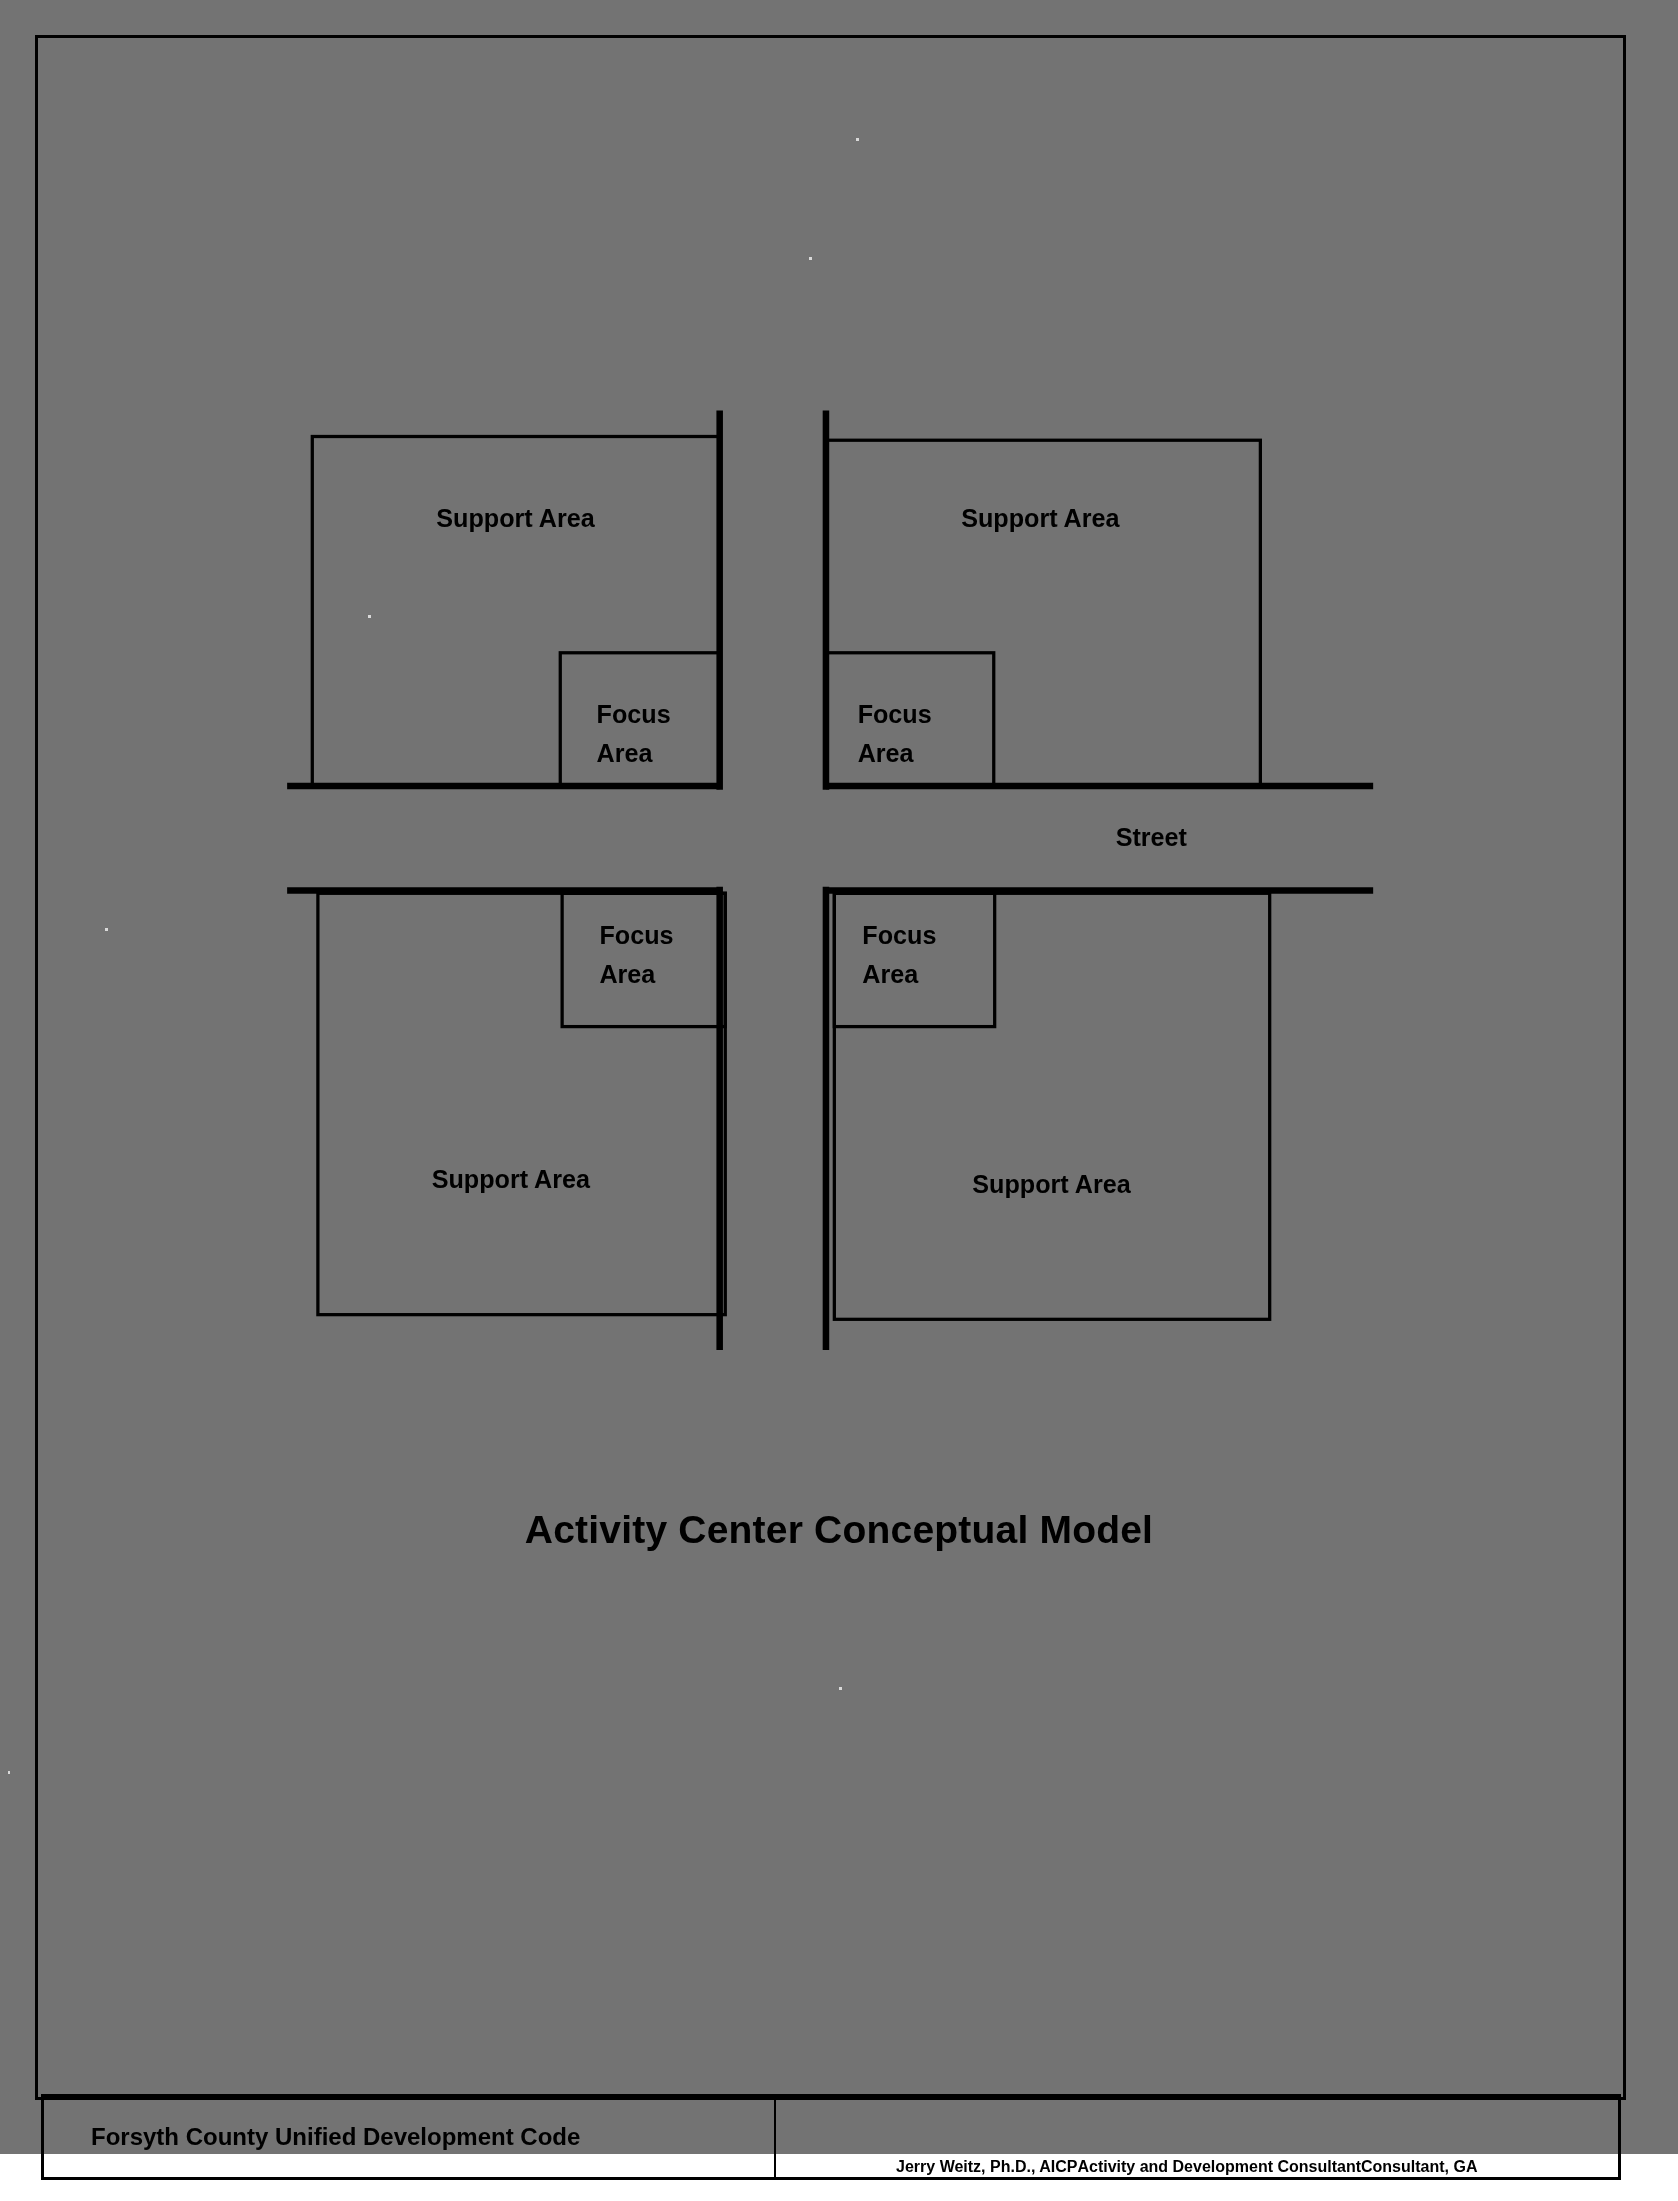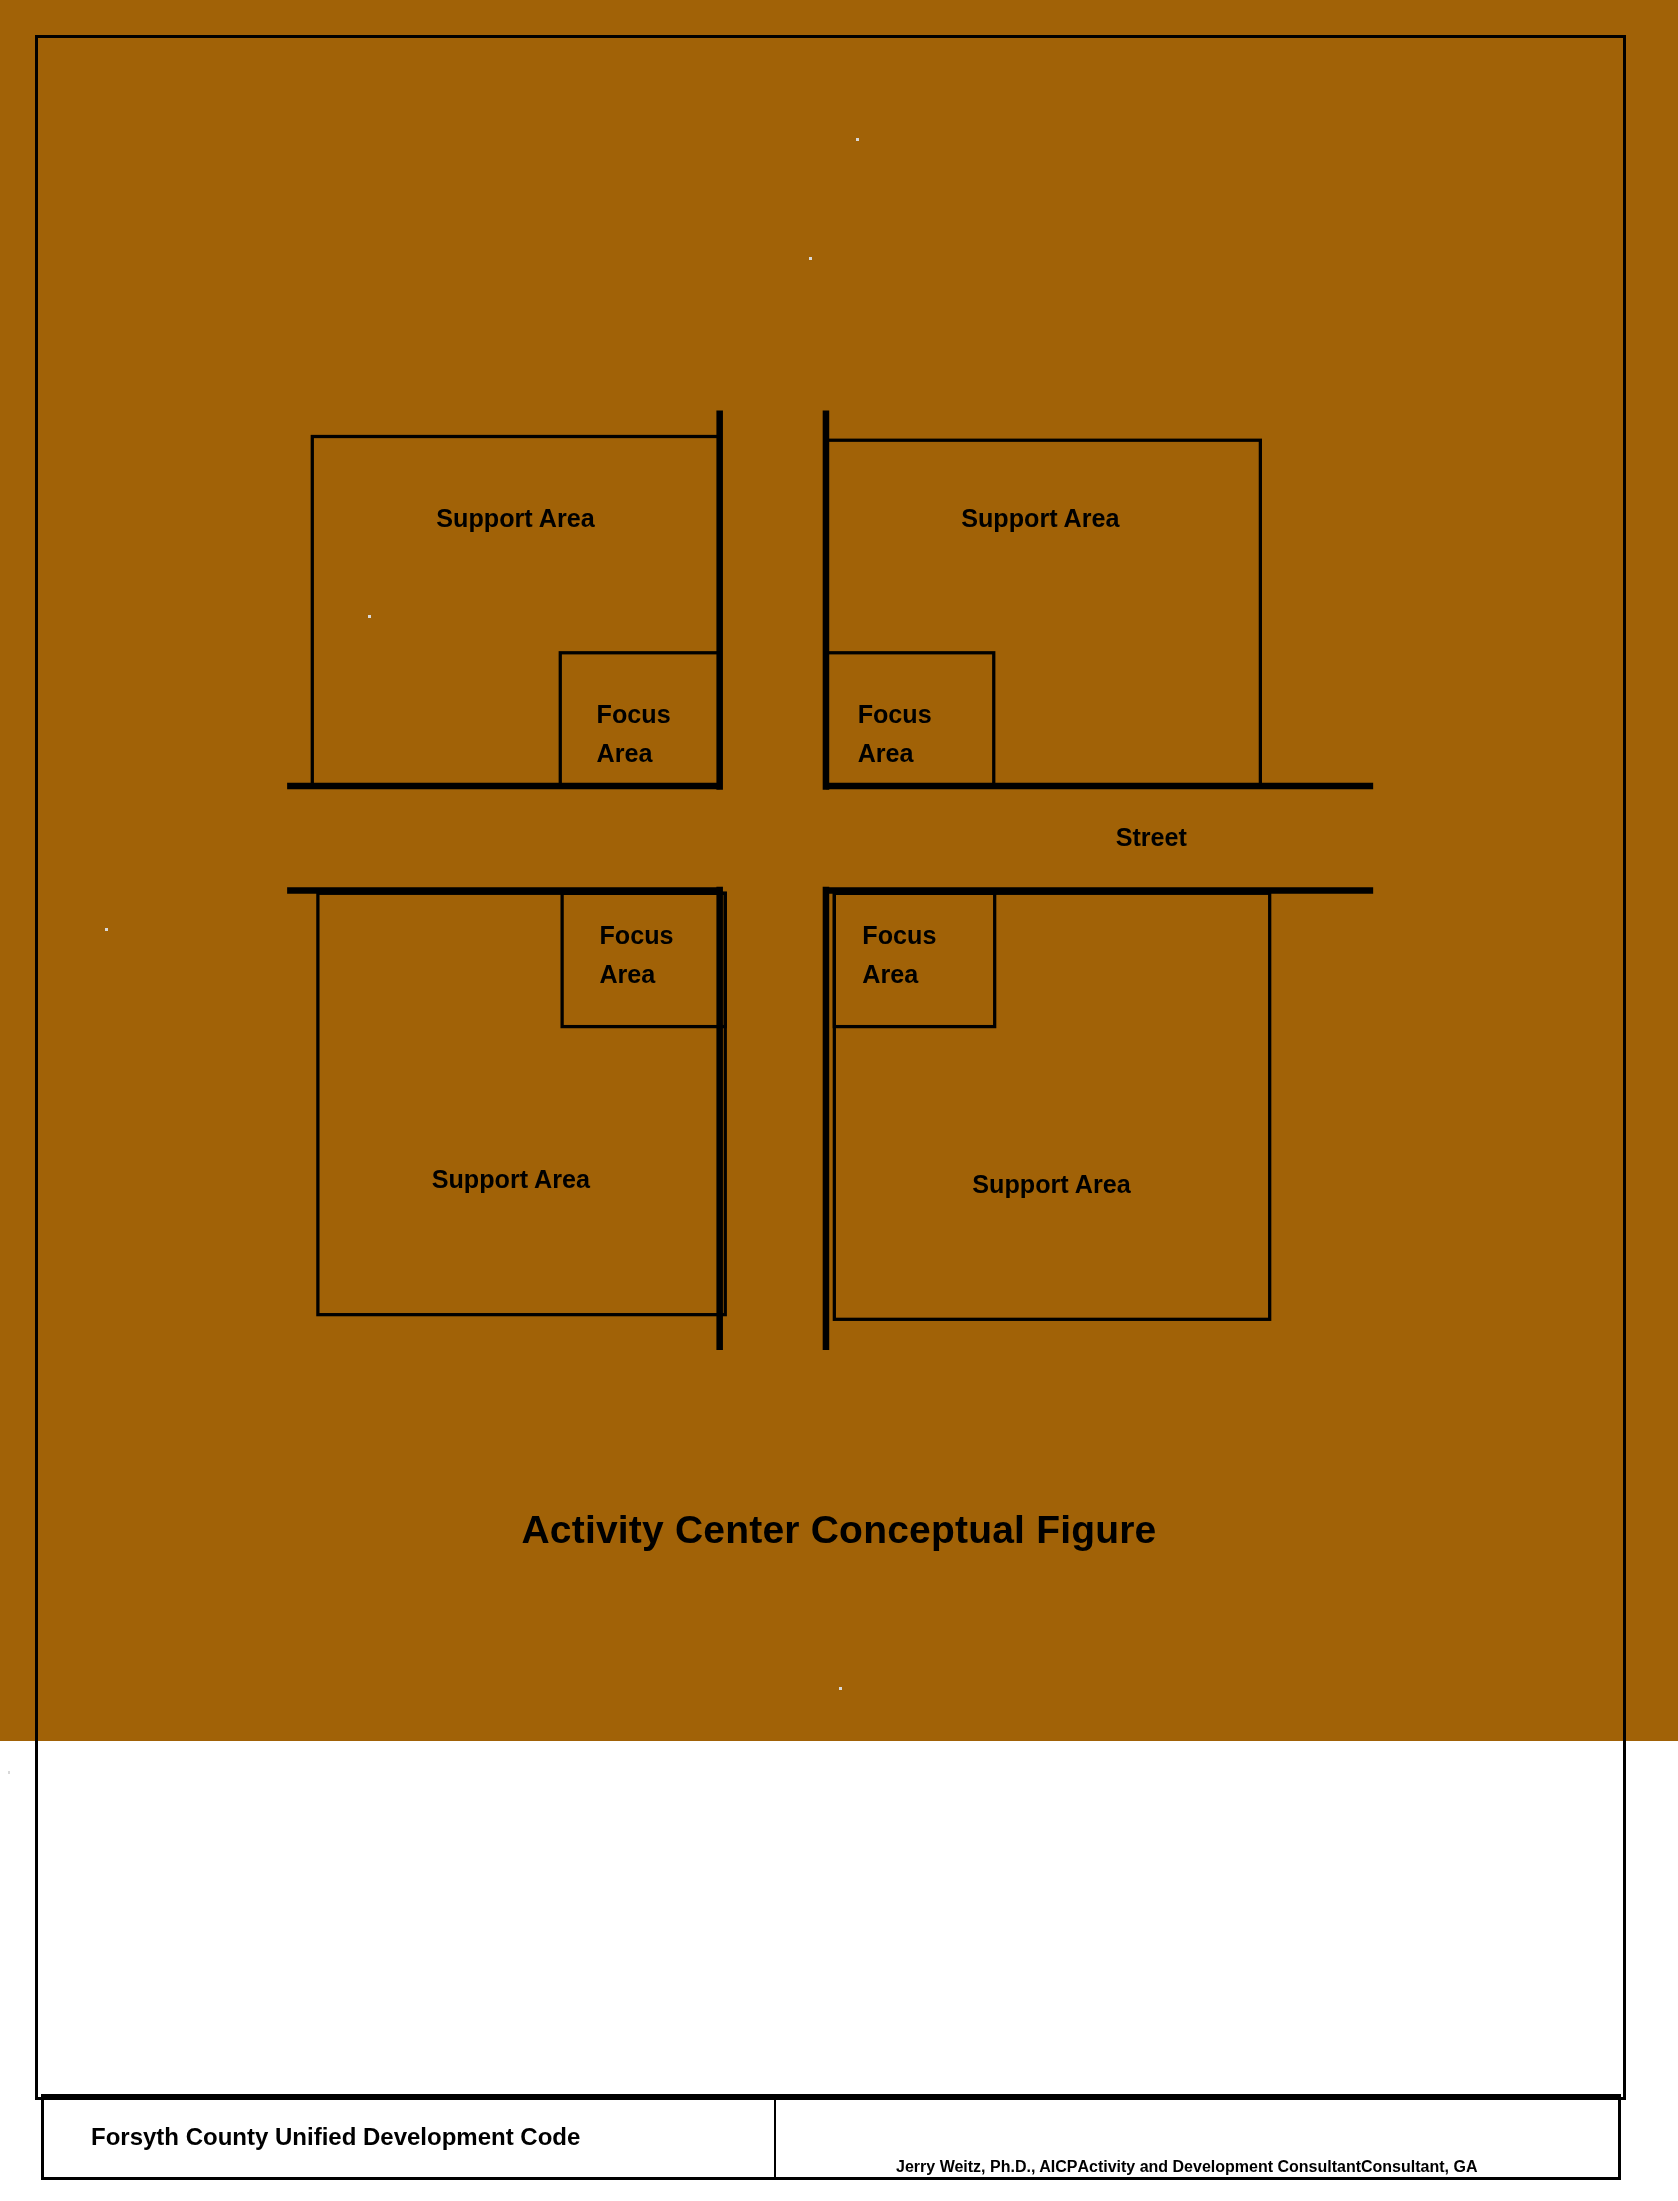--- a/index.html
+++ b/index.html
@@ -12,22 +12,22 @@
     height: 2202px;
     font-family: "Liberation Sans", sans-serif;
     color: #000000;
     position: relative;
     overflow: hidden;
   }
   #page {
     position: absolute;
     left: 0; top: 0;
     width: 1678px;
-    height: 1741px;
-    background: #a16207;
+    height: 2154px;
+    background: #737373;
   }
   
   #sheet-border {
     position: absolute;
     left: 35px;
     top: 35px;
     width: 1591px;
     height: 2065px;
     border: 3.7px solid #000;
     box-sizing: border-box;
@@ -186,21 +186,21 @@
       <text class="dg-label" x="1128" y="1272">Support Area</text>
       <text class="dg-label dg-label-left" x="925" y="1005">
         <tspan x="925" dy="0">Focus</tspan>
         <tspan x="925" dy="42">Area</tspan>
       </text>
     </g>
 
     <text class="dg-label" x="1235" y="900">Street</text>
   </svg>
 
-  <div id="figure-title">Activity Center Conceptual Figure</div>
+  <div id="figure-title">Activity Center Conceptual Model</div>
 
   <div id="title-block">
     <div id="tb-cell-doc">
       <span>Forsyth County Unified Development Code</span>
     </div>
     <div id="tb-cell-credit">
       <span>Jerry Weitz, Ph.D., AICP</span>
       <span>Activity and Development Consultant</span>
       <span>Consultant, GA</span>
     </div>

